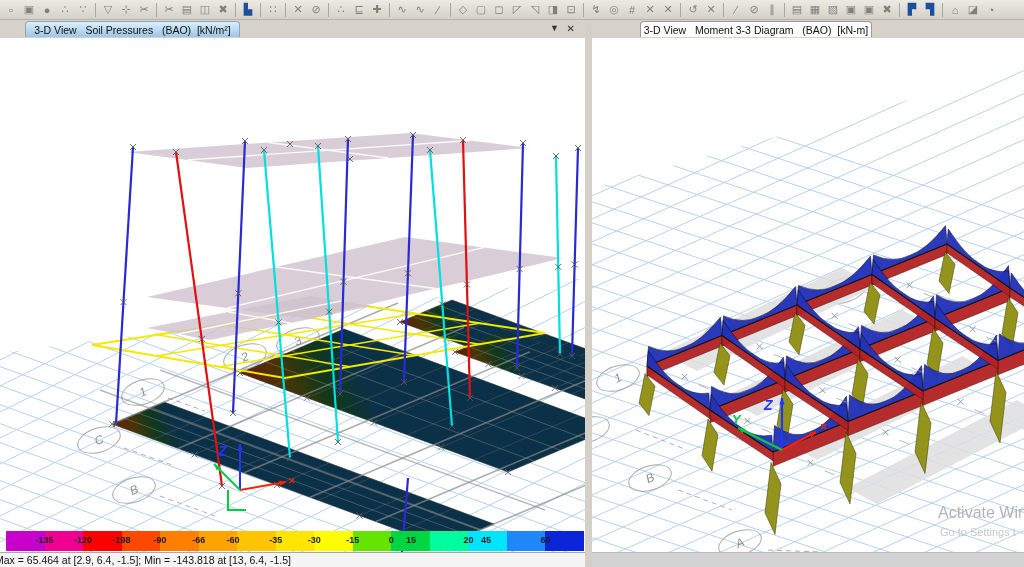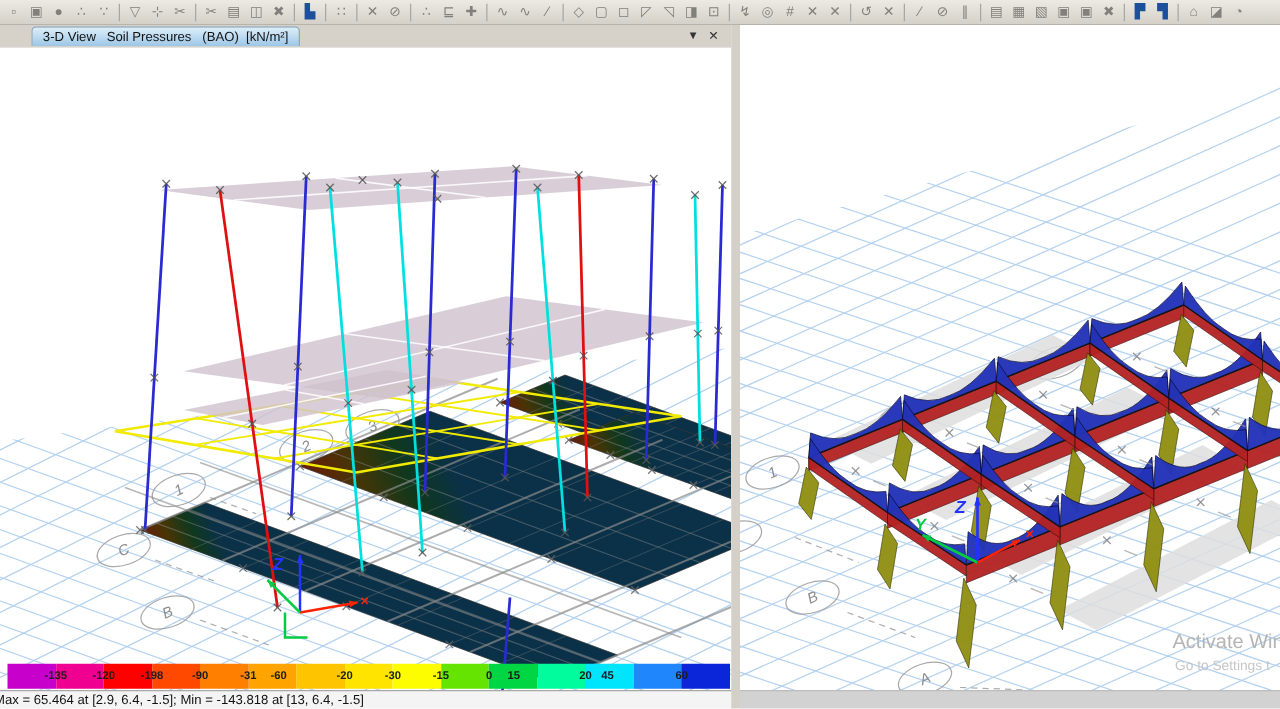--- a/index.html
+++ b/index.html
@@ -460,37 +460,40 @@
         <div class="seg" style="background: rgb(0, 252, 156);"></div>
         <div class="seg" style="background: rgb(0, 228, 252);"></div>
         <div class="seg" style="background: rgb(31, 134, 252);"></div>
         <div class="seg" style="background: rgb(10, 38, 216);"></div>
       </div>
   <div id="legend-labels">
         <span style="left: 38.5333px;">-135</span>
         <span style="left: 77.0667px;">-120</span>
         <span style="left: 115.6px;">-198</span>
         <span style="left: 154.133px;">-90</span>
-        <span style="left: 192.667px;">-31</span>
-        <span style="left: 217px;">-60</span>
-        <span style="left: 269.733px;">-20</span>
+        <span style="left: 192.667px;">-66</span>
+        <span style="left: 227px;">-60</span>
+        <span style="left: 269.733px;">-35</span>
         <span style="left: 308.267px;">-30</span>
         <span style="left: 346.8px;">-15</span>
         <span style="left: 385.333px;">0</span>
         <span style="left: 405px;">15</span>
         <span style="left: 462.4px;">20</span>
         <span style="left: 480px;">45</span>
         <span style="left: 539.467px;">60</span>
       </div>
   <div id="status">Max = 65.464 at [2.9, 6.4, -1.5];  Min = -143.818 at [13, 6.4, -1.5]</div>
 </div>
 
 <div id="divider"></div>
 
 <div id="right-panel" class="panel">
+  <div class="tabbar">
+    <div id="right-tab" class="tab">3-D View   Moment 3-3 Diagram   (BAO)  [kN-m]</div>
+  </div>
   <div id="right-view" class="view">
     <svg id="right-svg" width="432" height="514">
           <defs>
             <clipPath id="gclipR">
               <polygon points="0,150 432,30 432,514 0,514"></polygon>
             </clipPath>
           </defs>
           <g clip-path="url(#gclipR)">
             <line x1="-60" y1="18" x2="500" y2="203" stroke="#b5d2ef" stroke-width="1" opacity="1"></line>
             <line x1="-60" y1="39" x2="500" y2="224" stroke="#b5d2ef" stroke-width="1" opacity="1"></line>

